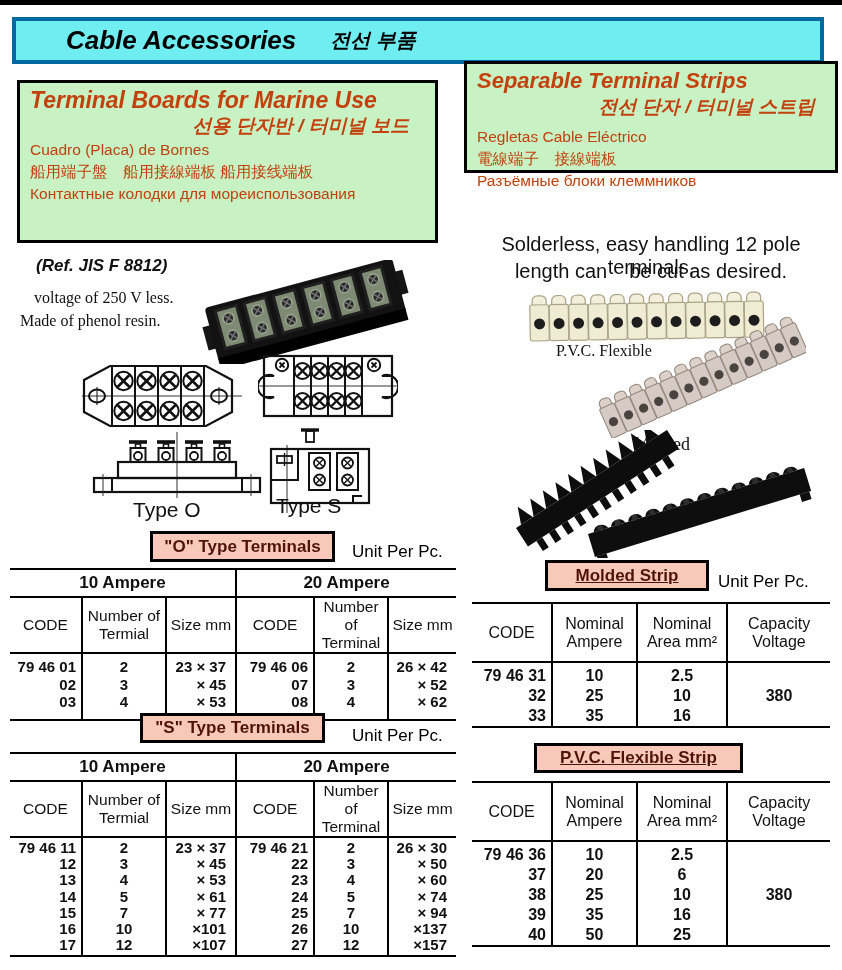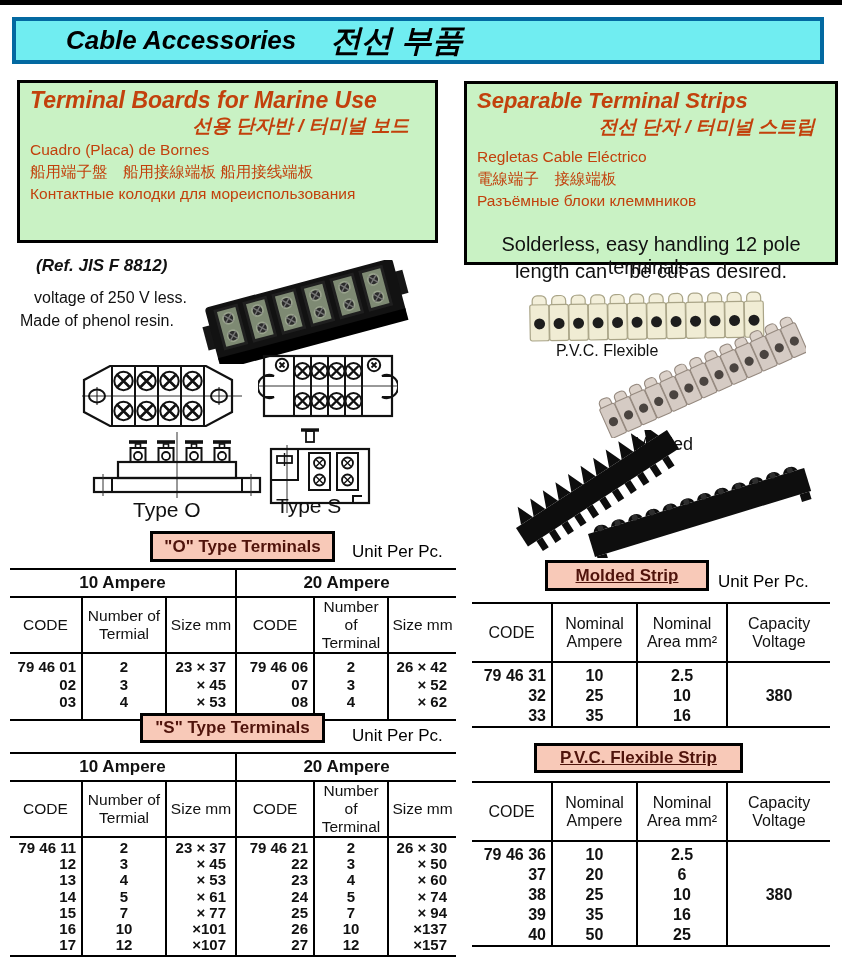--- a/index.html
+++ b/index.html
@@ -6,35 +6,35 @@
   #page{position:relative;width:842px;height:970px;background:#ffffff;overflow:hidden;
         font-family:"Liberation Sans",sans-serif;color:#111;}
   .abs{position:absolute;}
   .pre{white-space:pre-line;}
 
   
   #top-bar{left:0;top:0;width:842px;height:5px;background:#000;}
   #hdr-banner{left:12px;top:17px;width:812px;height:47px;background:#70edf1;
       border:4px solid #0369a1;box-sizing:border-box;display:flex;align-items:center;}
   #hdr-banner .t-en{margin-left:50px;font-size:26px;font-weight:bold;font-style:italic;color:#000;}
-  #hdr-banner .t-ko{margin-left:34px;font-size:31px;font-weight:bold;font-style:italic;color:#000;}
+  #hdr-banner .t-ko{margin-left:34px;font-size:20px;font-weight:bold;font-style:italic;color:#000;}
 
   
   .info-box{background:#c9f2c4;border:3px solid #000;box-sizing:border-box;color:#c2410c;padding:4px 10px 0 10px;}
   .ib-t1{font-size:23px;font-weight:bold;font-style:italic;line-height:26px;}
   .ib-t2{font-size:19px;font-weight:bold;font-style:italic;line-height:22px;}
   .ib-ko{font-size:19px;font-weight:bold;font-style:italic;text-align:right;padding-right:16px;line-height:26px;}
   .ib-sub{font-size:15.5px;line-height:22px;}
   #l-info{left:17px;top:80px;width:421px;height:163px;}
-  #r-info{left:464px;top:81px;width:374px;height:184px;}
+  #r-info{left:464px;top:61px;width:374px;height:112px;}
   #r-info .ib-t1{font-size:22px;}
   #r-info .ib-ko{padding-right:10px;}
 
   .note-it{font-size:17px;font-weight:bold;font-style:italic;}
-  .note{font-size:16px;}
+  .note{font-size:16px;font-family:Liberation Serif, serif;}
   .type-label{font-size:21px;}
 
   .desc{font-size:20px;width:374px;text-align:center;}
   .desc2{display:flex;justify-content:center;gap:22px;}
 
   
   .pink-banner{background:#f8c9b8;border:3px solid #000;box-sizing:border-box;
       color:#4f130b;font-weight:bold;text-align:center;font-size:17px;
       display:flex;align-items:center;justify-content:center;}
   .pink-banner.u span{text-decoration:underline;}

